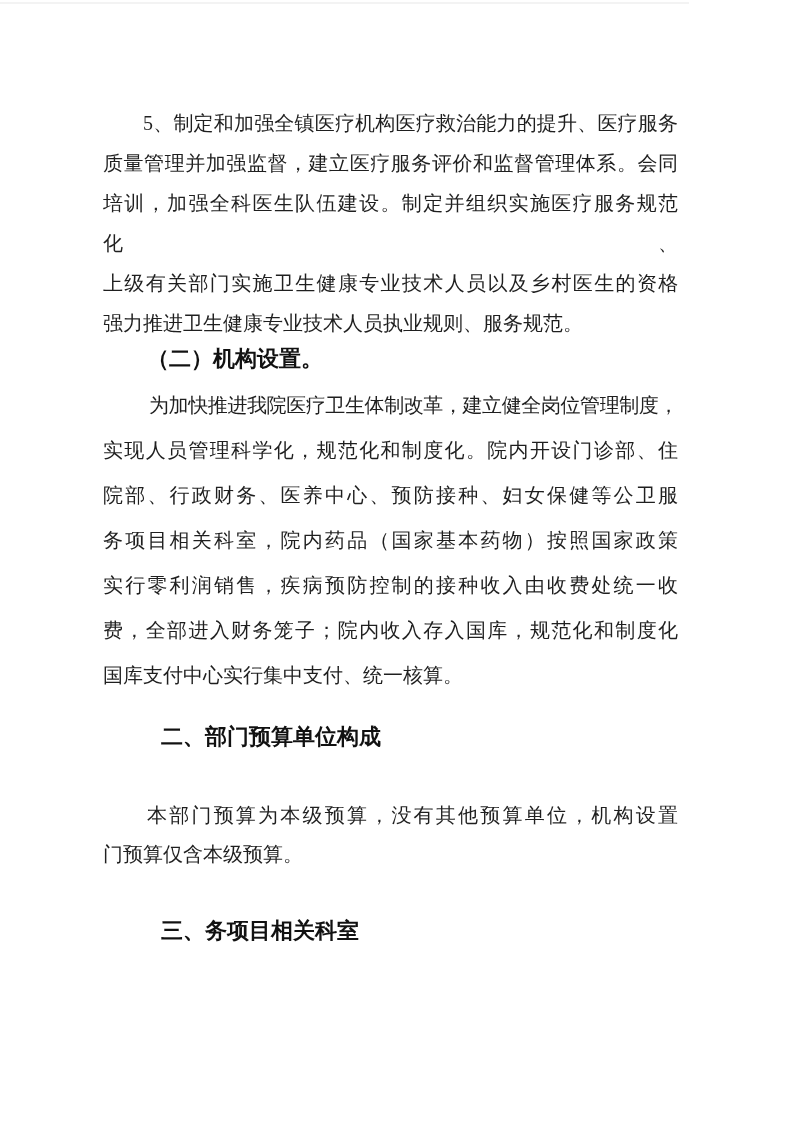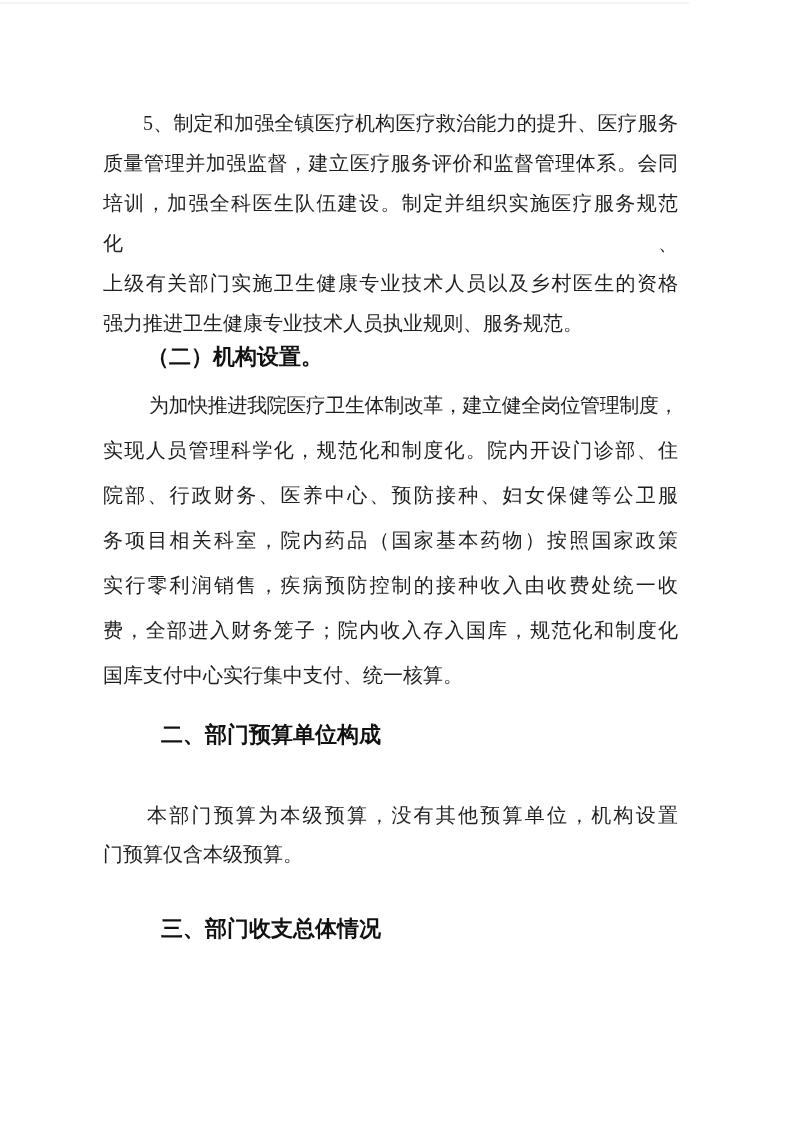--- a/index.html
+++ b/index.html
@@ -50,21 +50,21 @@
   .p2 p { line-height: 45px; }
   .p2 p.first { text-indent: 46px; letter-spacing: -0.45px; }
   
   .p3 { top: 796px; }
   .p3 p { line-height: 39px; }
   .p3 p.first { text-indent: 44px; }
   
   .heading {
     margin: 0;
     padding: 0;
-    font-family: Liberation Mono, monospace;
+    font-family: Liberation Serif, serif;
     font-weight: 700;
     color: #111111;
     font-size: 22px;
     line-height: 26px;
     text-align: left;
   }
   .h1 { top: 346px; text-indent: 44px; }
   .h2 { top: 724px; text-indent: 58px; }
   .h3 { top: 918px; text-indent: 58px; }
 </style>
@@ -95,15 +95,15 @@
     <p class="last">国库支付中心实行集中支付、统一核算。</p>
   </section>
 
   <h2 class="block heading h2">二、部门预算单位构成</h2>
 
   <section class="block para p3">
     <p class="first">本部门预算为本级预算，没有其他预算单位，机构设置</p>
     <p class="last">门预算仅含本级预算。</p>
   </section>
 
-  <h2 class="block heading h3">三、部门收支总体情况</h2>
+  <h2 class="block heading h3">三、务项目相关科室</h2>
 
 </div>
 
 </body></html>

